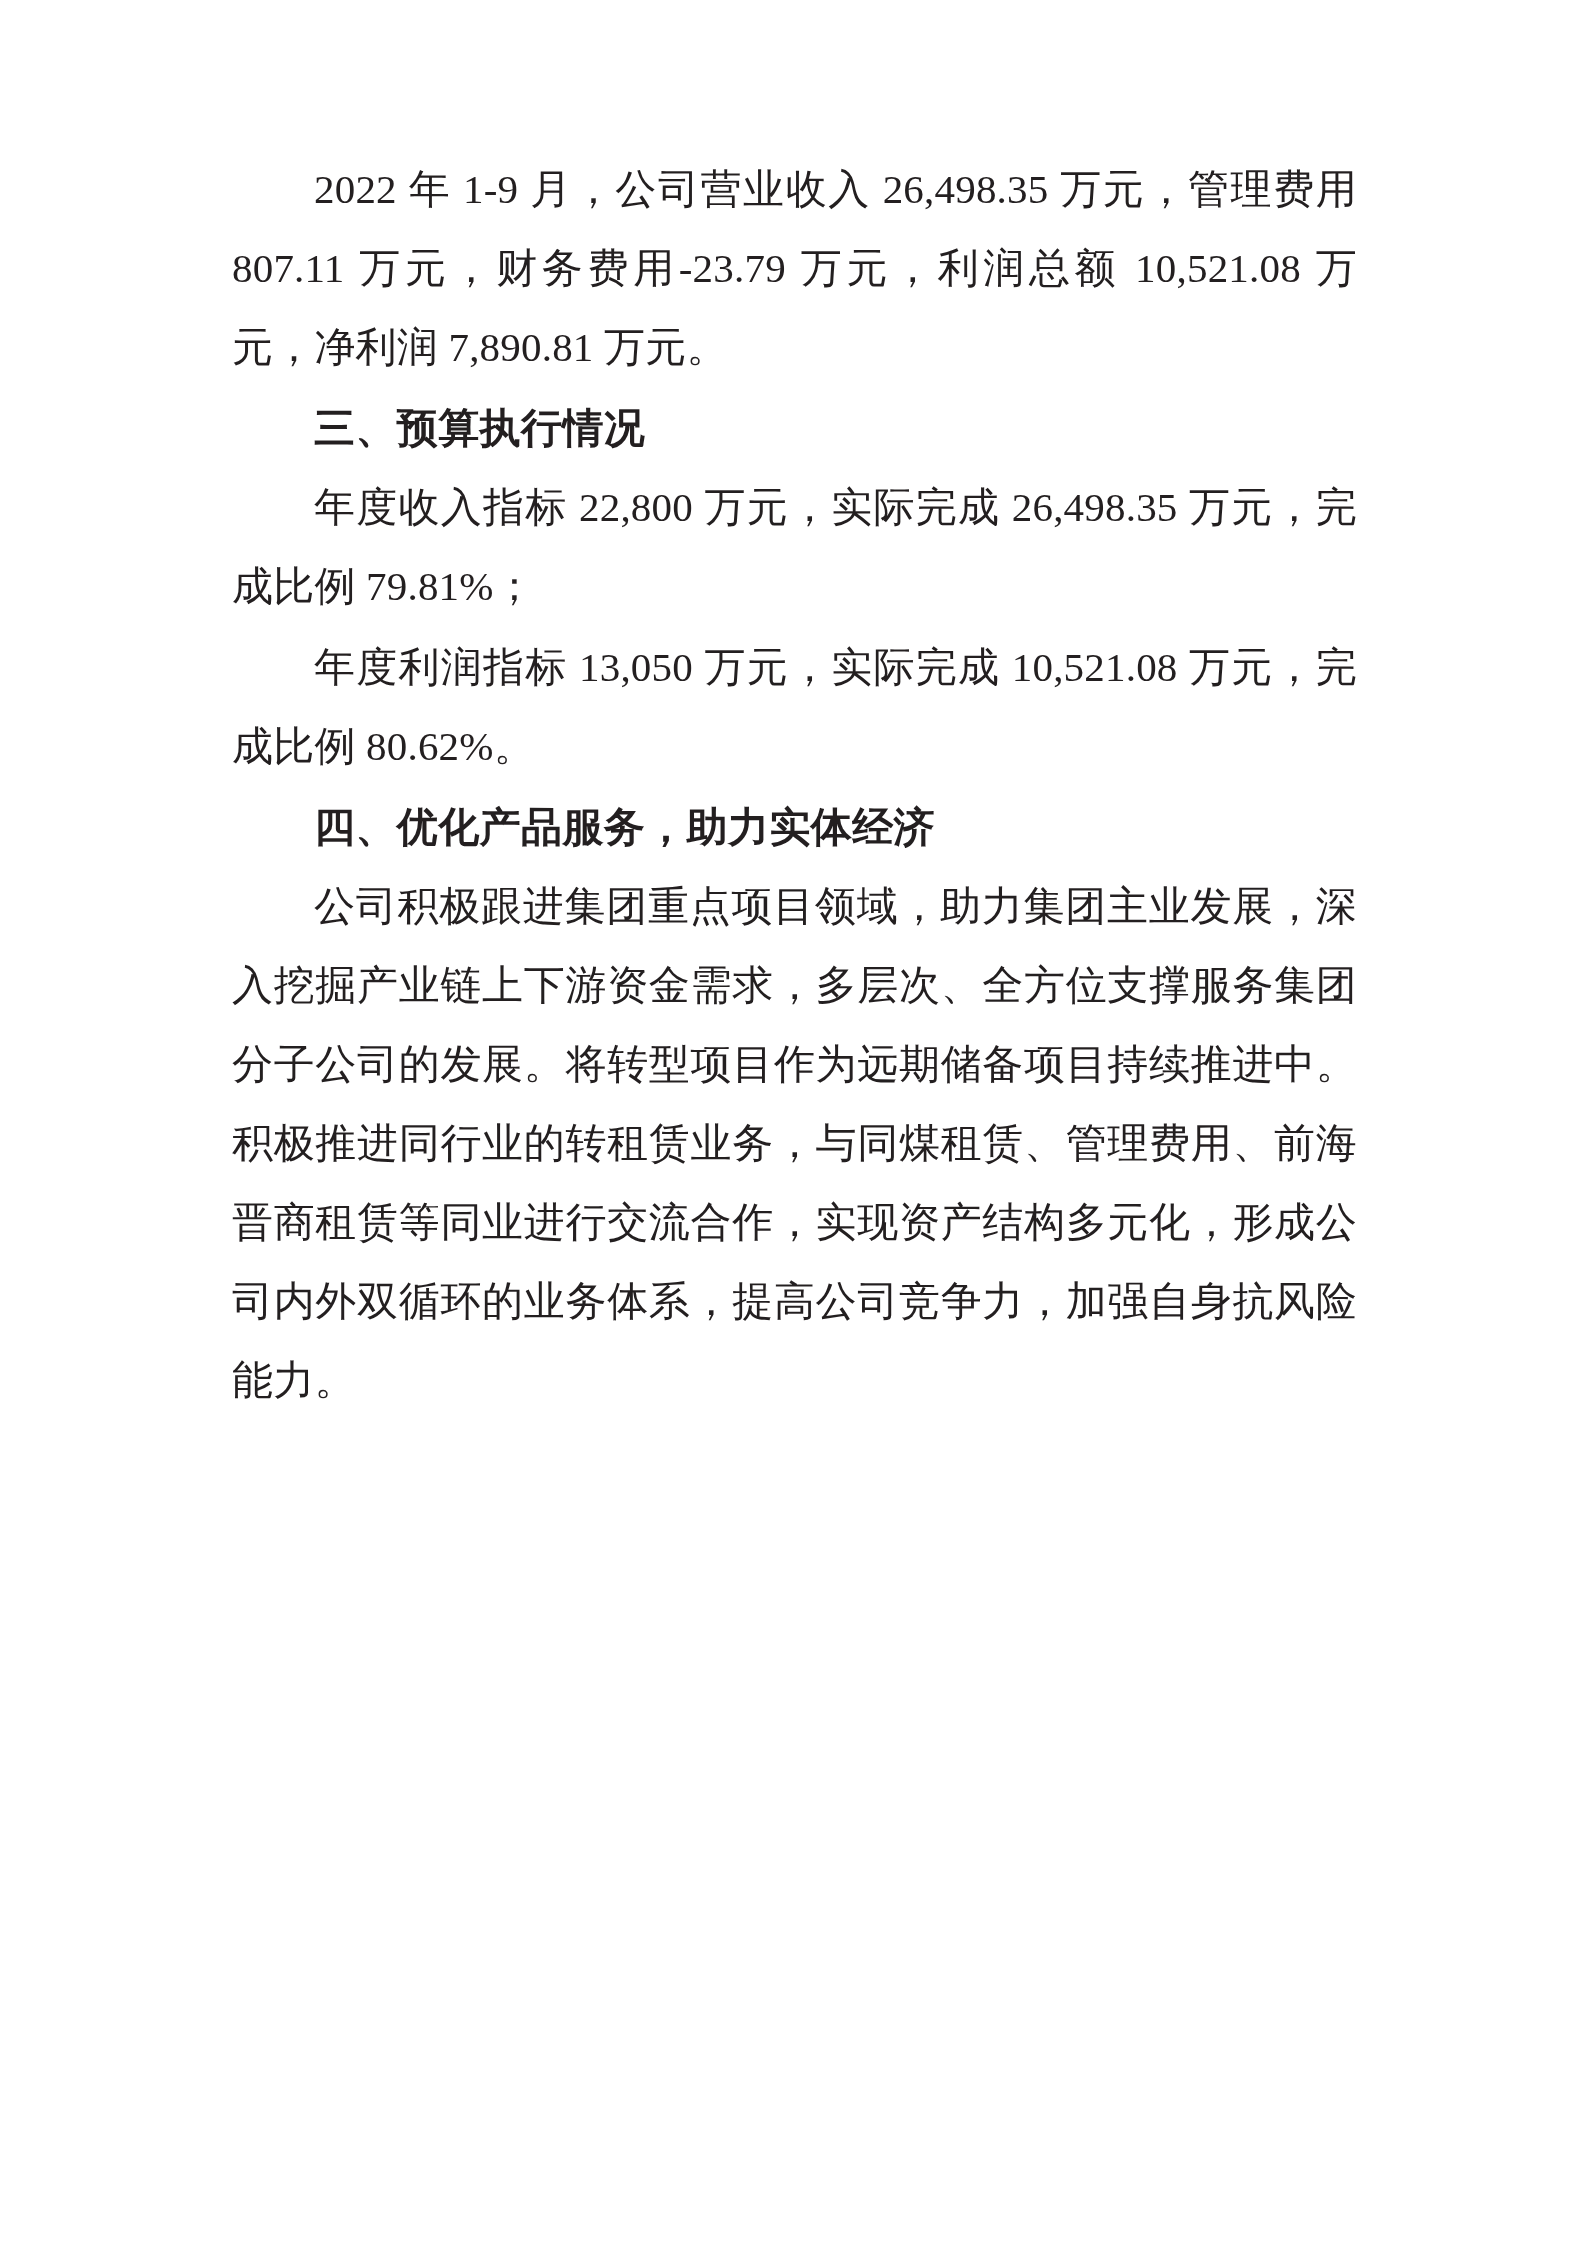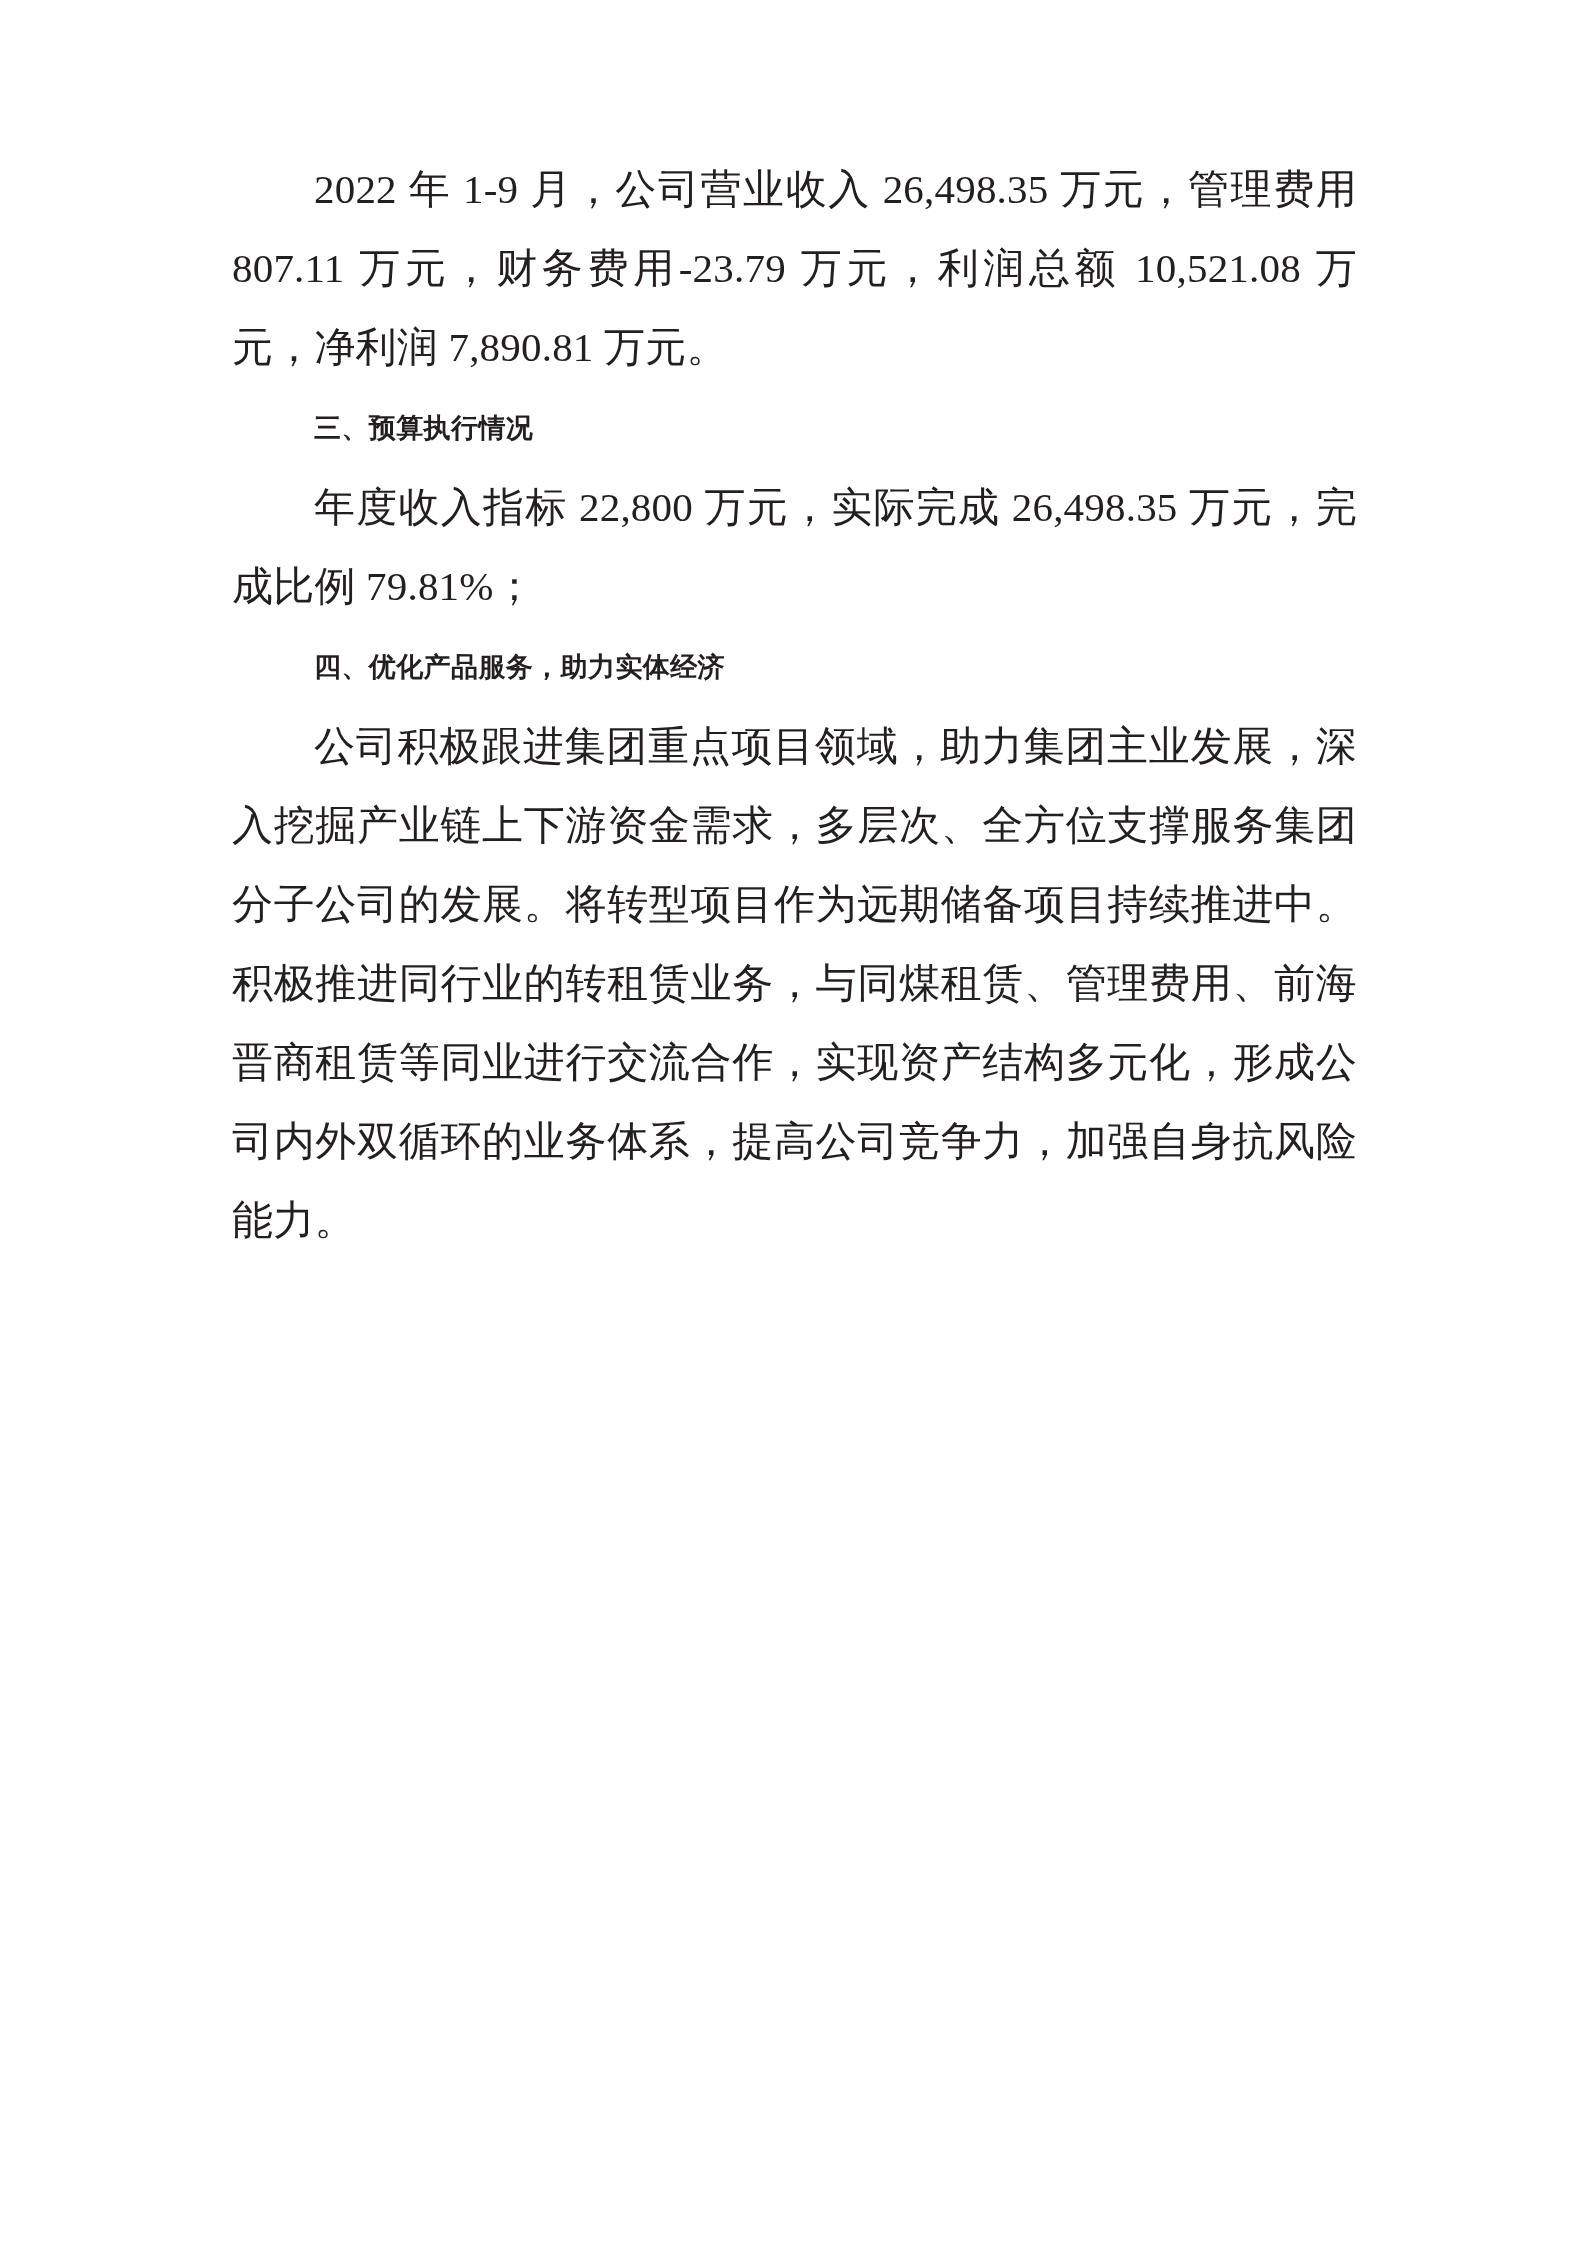--- a/index.html
+++ b/index.html
@@ -29,39 +29,40 @@
     font-size: 41px;
     line-height: 79px;
     text-align: justify;
     text-justify: inter-ideograph;
     text-indent: 82px;
     letter-spacing: 0.2px;
     color: #231f20;
   }
   h2.heading {
     margin: 0;
-    font-size: 27px;
+    font-size: 41px;
     line-height: 79px;
     font-weight: bold;
     text-indent: 82px;
     color: #231f20;
     letter-spacing: 0.4px;
   }
 </style>
 </head>
 <body>
 
 <div class="page">
   <div class="doc-body">
 
     <p class="para">2022 年 1-9 月，公司营业收入 26,498.35 万元，管理费用 807.11 万元，财务费用-23.79 万元，利润总额 10,521.08 万元，净利润 7,890.81 万元。</p>
 
     <h2 class="heading">三、预算执行情况</h2>
 
     <p class="para">年度收入指标 22,800 万元，实际完成 26,498.35 万元，完成比例 79.81%；</p>
 
+    <p class="para">年度利润指标 13,050 万元，实际完成 10,521.08 万元，完成比例 80.62%。</p>
 
     <h2 class="heading">四、优化产品服务，助力实体经济</h2>
 
     <p class="para">公司积极跟进集团重点项目领域，助力集团主业发展，深入挖掘产业链上下游资金需求，多层次、全方位支撑服务集团分子公司的发展。将转型项目作为远期储备项目持续推进中。积极推进同行业的转租赁业务，与同煤租赁、管理费用、前海晋商租赁等同业进行交流合作，实现资产结构多元化，形成公司内外双循环的业务体系，提高公司竞争力，加强自身抗风险能力。</p>
 
   </div>
 </div>
 
 </body></html>

